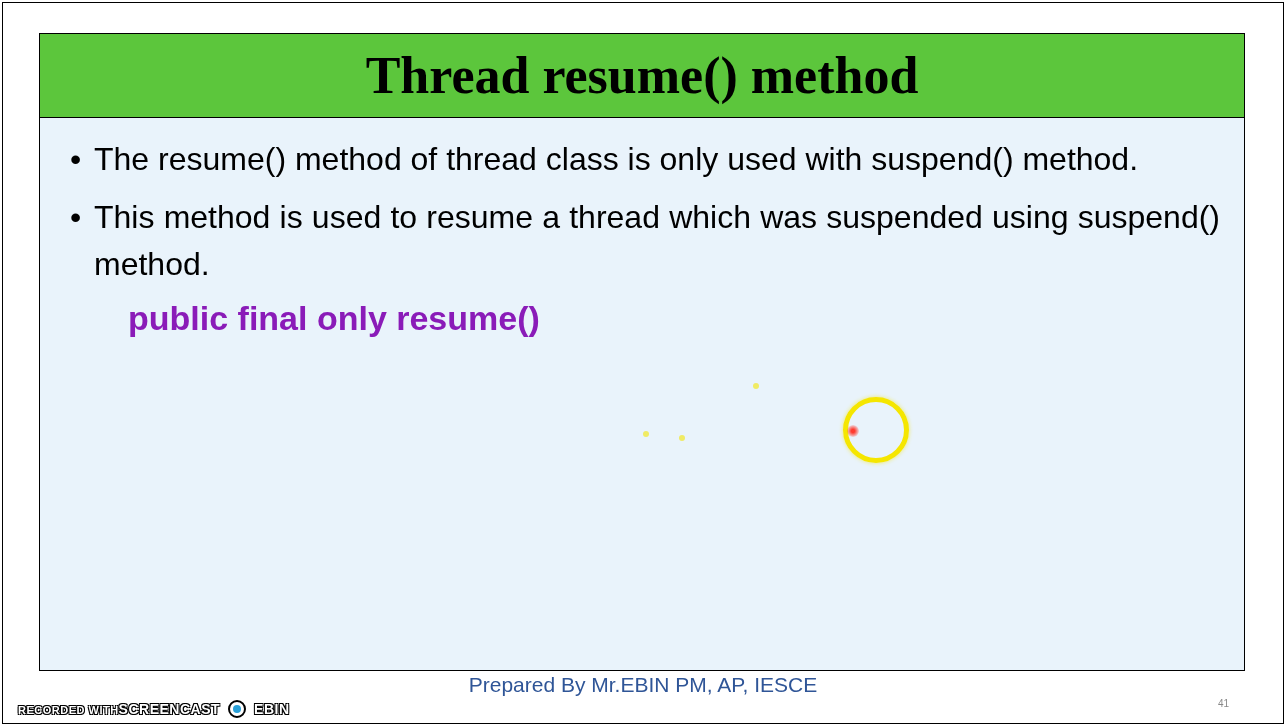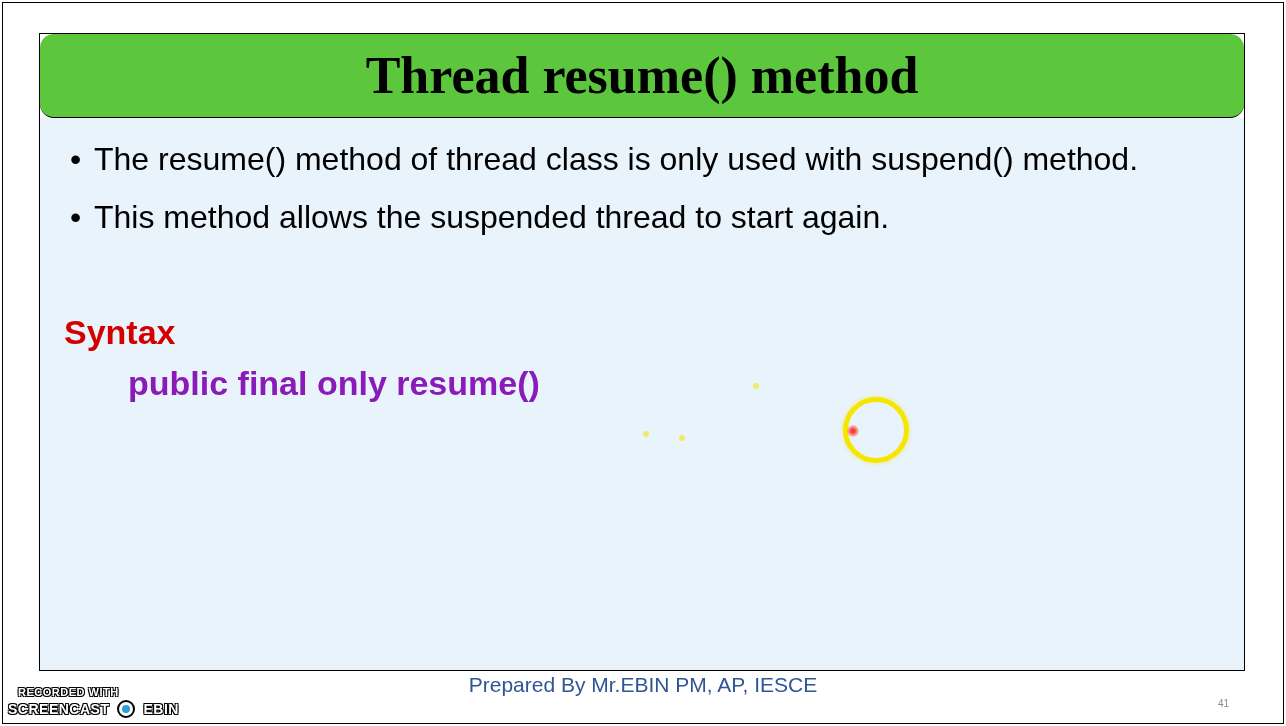--- a/index.html
+++ b/index.html
@@ -25,21 +25,20 @@
   }
   .header {
     position: absolute;
     left: 0; top: 0;
     width: 100%; height: 84px;
     background: #5cc63c;
     border-bottom: 1px solid #000;
     display: flex;
     align-items: center;
     justify-content: center;
-    border-radius: 14px;
   }
   .header-title {
     font-size: 52px;
     font-weight: bold;
     color: #000;
   }
   .body-area {
     position: absolute;
     left: 0; top: 84px;
     width: 100%;
@@ -134,22 +133,22 @@
     width: 12px; height: 12px;
     background: radial-gradient(circle, #ff3b2f 20%, rgba(255,59,47,0) 80%);
     border-radius: 50%;
   }
   .speck { position:absolute; width:6px; height:6px; background:#f5e600; border-radius:50%; opacity:0.6;}
   .watermark-group {
     position: absolute;
     left: 8px;
     bottom: 8px;
     display: flex;
-    flex-direction: column;
-    align-items: flex-start;
+    flex-direction: row;
+    align-items: flex-end;
     pointer-events: none;
   }
   .wm-recorded {
     font-family: Arial, sans-serif;
     font-size: 11px;
     font-weight: bold;
     color: #fff;
     text-shadow: -1px -1px 0 #000, 1px -1px 0 #000, -1px 1px 0 #000, 1px 1px 0 #000;
     letter-spacing: 0.5px;
     margin-bottom: 2px;
@@ -185,23 +184,22 @@
 <body>
 
 <div class="outer-frame">
   <div class="slide-frame">
     <div class="header">
       <div class="header-title">Thread resume() method</div>
     </div>
     <div class="body-area">
       <ul class="bullets">
         <li>The resume() method of thread class is only used with suspend() method.</li>
-        <li>This method allows the suspended thread to start again.</li>
+        <li>This method is used to resume a thread which was suspended using suspend() method.</li>
       </ul>
-      <div class="syntax-label">Syntax</div>
       <div class="syntax-code">public final only resume()</div>
     </div>
   </div>
 
   <div class="cursor-ring"></div>
   <div class="cursor-dot"></div>
   <div class="speck" style="left:640px; top:428px;"></div>
   <div class="speck" style="left:676px; top:432px;"></div>
   <div class="speck" style="left:750px; top:380px;"></div>
 

